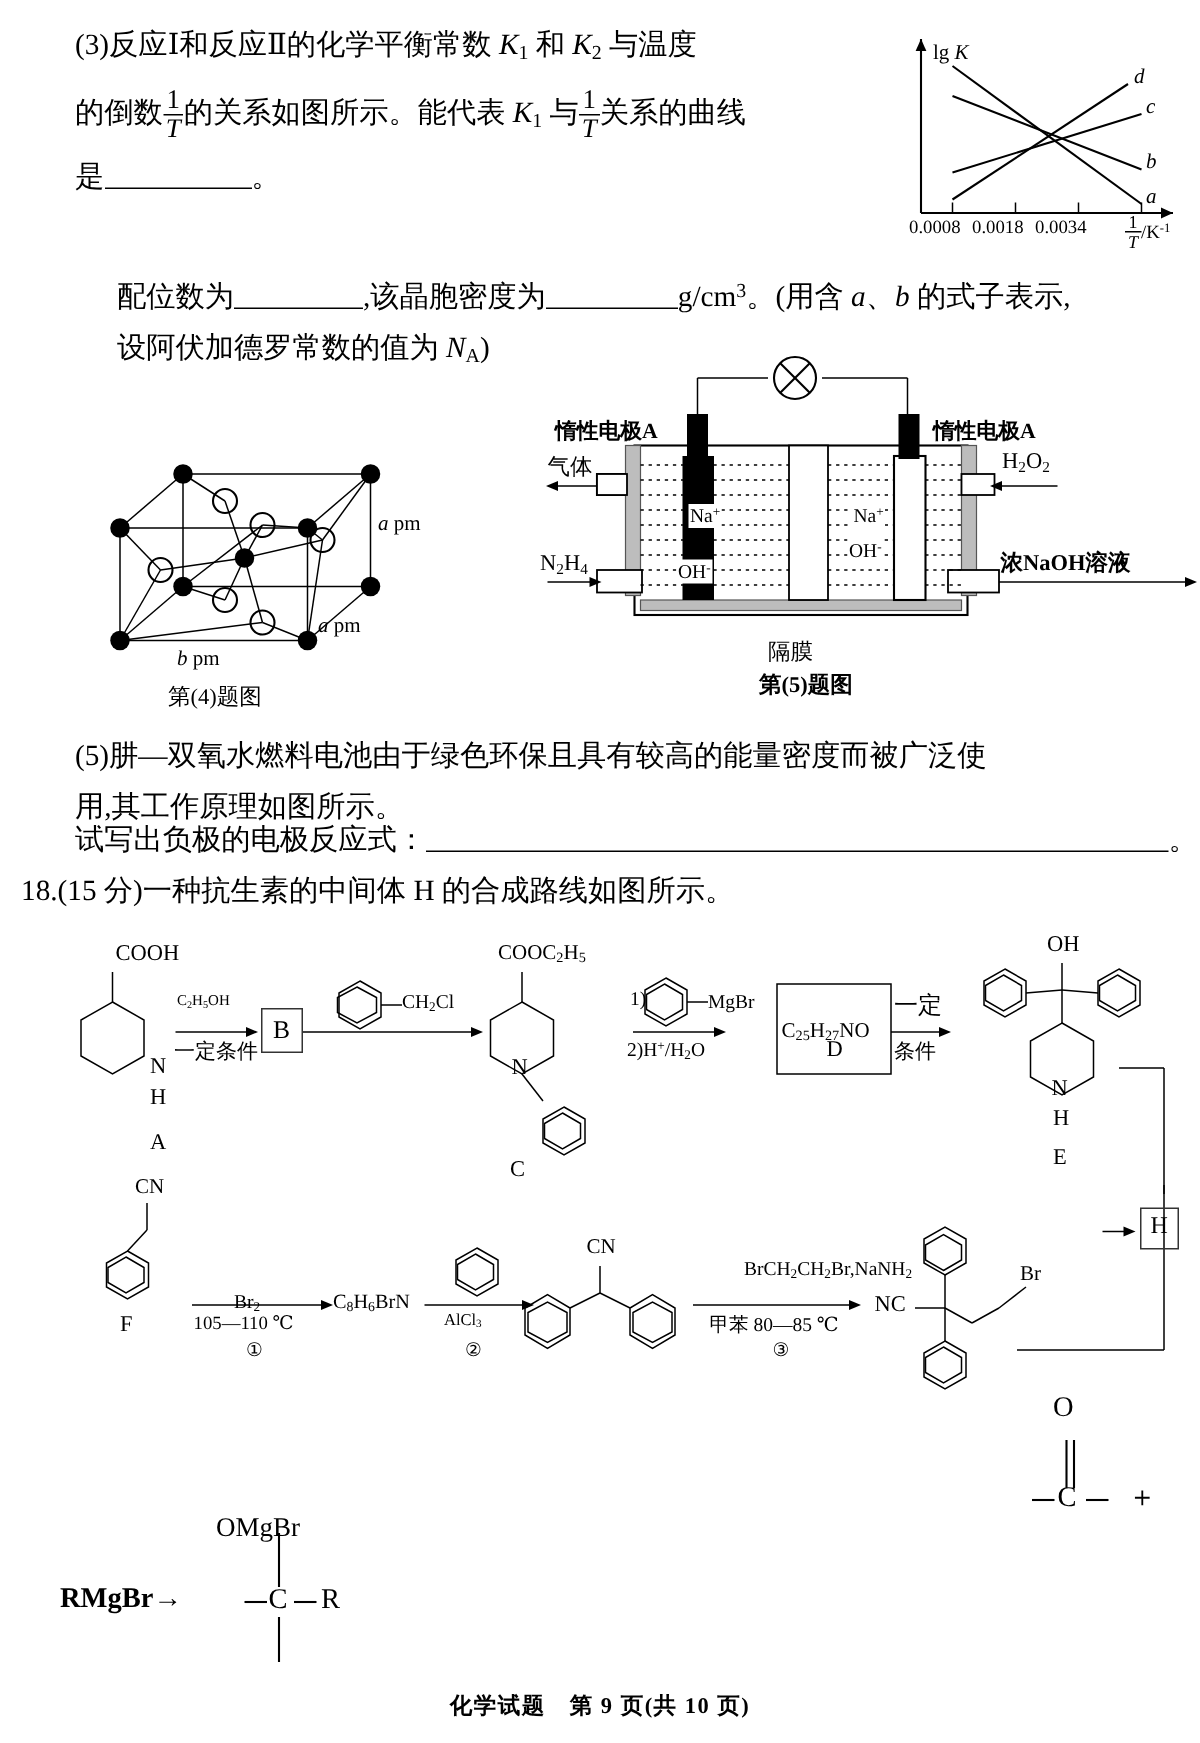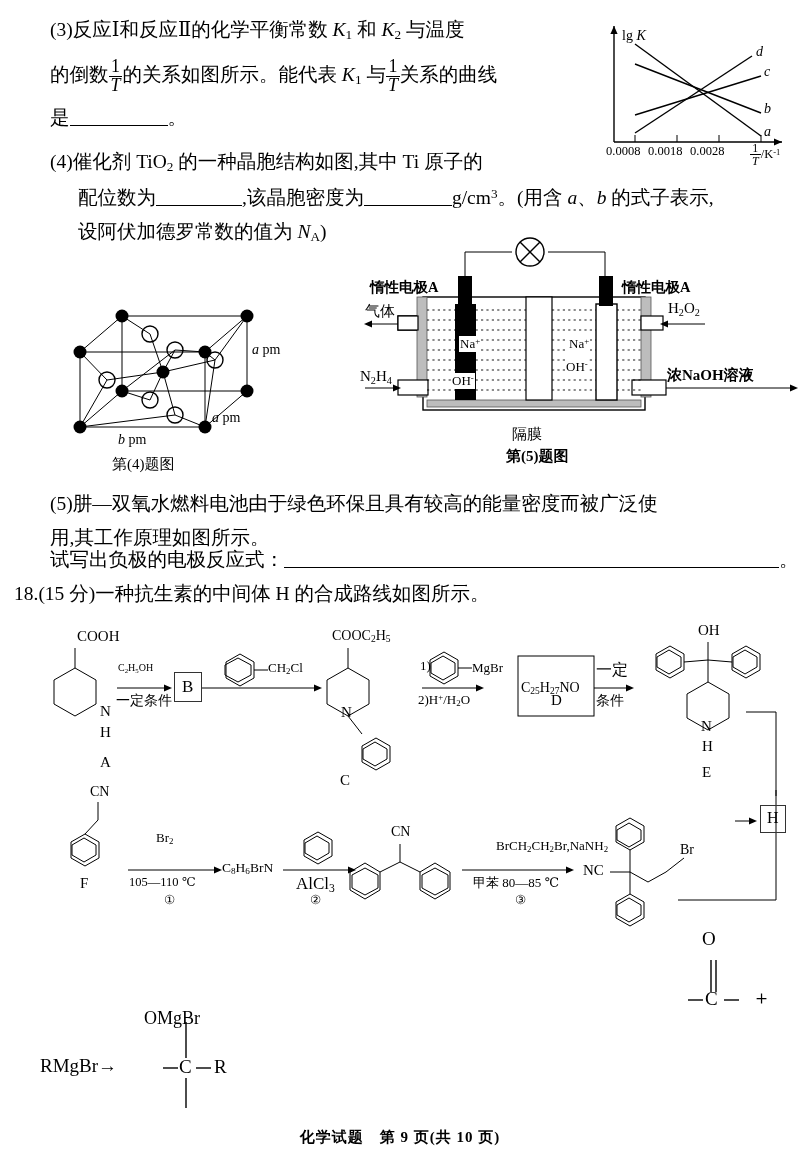--- a/index.html
+++ b/index.html
@@ -65,33 +65,30 @@
       <span>lg</span>&nbsp;<span class="it">K</span>
     </div>
 
     <div class="tx it" style="left:164px;top:110px;font-size:14px;">a</div>
     <div class="tx it" style="left:164px;top:87px;font-size:14px;">b</div>
     <div class="tx it" style="left:164px;top:50px;font-size:14px;">c</div>
     <div class="tx it" style="left:156px;top:30px;font-size:14px;">d</div>
 
     <div class="tx" style="left:6px;top:130px;font-size:12.5px;">0.0008</div>
     <div class="tx" style="left:48px;top:130px;font-size:12.5px;">0.0018</div>
-    <div class="tx" style="left:90px;top:130px;font-size:12.5px;">0.0028</div>
+    <div class="tx" style="left:90px;top:130px;font-size:12.5px;">0.0034</div>
 
     <div class="tx" style="left:150px;top:128px;font-size:12.5px;">
       <span class="frac" style="font-size:12px;">
         <span class="num">1</span>
         <span class="den it">T</span>
       </span><span>/K</span><span class="sup">-1</span>
     </div>
   </div>
 
-  <div class="tx cn" style="left:50px;top:148px;font-size:19.5px;">
-    <span>(4)催化剂 </span><span>TiO</span><span class="sub">2</span><span> 的一种晶胞结构如图,其中 Ti 原子的</span>
-  </div>
   <div class="tx cn" style="left:78px;top:184px;font-size:19.5px;">
     <span>配位数为</span><span class="blank" style="width:86px;"></span><span>,该晶胞密度为</span><span class="blank" style="width:88px;"></span><span>g/cm</span><span class="sup">3</span><span>。(用含 </span><span class="it">a</span><span>、</span><span class="it">b</span><span> 的式子表示,</span>
   </div>
   <div class="tx cn" style="left:78px;top:218px;font-size:19.5px;">
     <span>设阿伏加德罗常数的值为 </span><span class="it">N</span><span class="sub">A</span><span>)</span>
   </div>
 
   <div style="position:absolute;left:60px;top:292px;width:250px;height:185px;">
     <svg width="250" height="185">
 
@@ -392,31 +389,31 @@
       <line class="ln thin" x1="618" y1="92" x2="636" y2="82"></line>
       <line class="ln thin" x1="636" y1="82" x2="654" y2="68"></line>
 
       <line class="ln thin" x1="648" y1="110" x2="746" y2="110"></line>
       <line class="ln thin" x1="746" y1="110" x2="746" y2="0"></line>
     </svg>
 
     <div class="tx" style="left:60px;top:-6px;font-size:14px;">CN</div>
     <div class="tx" style="left:50px;top:85px;font-size:15px;">F</div>
 
-    <div class="tx" style="left:126px;top:40px;font-size:13px;font-family:Liberation Serif, serif;">
+    <div class="tx" style="left:126px;top:70px;font-size:13px;font-family:Liberation Serif, serif;">
       <span>Br</span><span class="sub">2</span>
     </div>
     <div class="tx" style="left:99px;top:84px;font-size:12.5px;">105—110 ℃</div>
     <div class="tx" style="left:134px;top:102px;font-size:12.5px;">①</div>
 
     <div class="tx" style="left:192px;top:70px;font-size:13.5px;">
       <span>C</span><span class="sub">8</span><span>H</span><span class="sub">6</span><span>BrN</span>
     </div>
 
-    <div class="tx" style="left:266px;top:84px;font-size:17px;">
+    <div class="tx" style="left:266px;top:84px;font-size:11px;">
       <span>AlCl</span><span class="sub">3</span>
     </div>
     <div class="tx" style="left:280px;top:102px;font-size:12.5px;">②</div>
 
     <div class="tx" style="left:361px;top:34px;font-size:14px;">CN</div>
 
     <div class="tx" style="left:433px;top:48px;font-size:13px;margin-left:33px;">
       <span>BrCH</span><span class="sub">2</span><span>CH</span><span class="sub">2</span><span>Br</span><span>,</span><span>NaNH</span><span class="sub">2</span>
     </div>
     <div class="tx cn" style="left:443px;top:84px;font-size:13px;">甲苯 80—85 ℃</div>
@@ -444,21 +441,21 @@
 
       <line class="ln med" x1="186" y1="92" x2="186" y2="128"></line>
       <line class="ln med" x1="163" y1="138" x2="178" y2="138"></line>
       <line class="ln med" x1="196" y1="138" x2="211" y2="138"></line>
       <line class="ln med" x1="186" y1="148" x2="186" y2="178"></line>
     </svg>
     <div class="tx" style="left:702px;top:-2px;font-size:19px;">O</div>
     <div class="tx" style="left:705px;top:58px;font-size:19px;">C</div>
     <div class="tx" style="left:752px;top:55px;font-size:19px;">＋</div>
     <div class="tx" style="left:144px;top:78px;font-size:18px;">OMgBr</div>
-    <div class="tx" style="left:40px;top:125px;font-size:19px;">
+    <div class="tx" style="left:40px;top:125px;font-size:19px;font-weight:bold;">
       <span>RMgBr</span><span>→</span>
     </div>
     <div class="tx" style="left:179px;top:126px;font-size:19px;">C</div>
     <div class="tx" style="left:214px;top:126px;font-size:19px;">R</div>
   </div>
 
   <div class="footer cn" style="top:1128px;font-size:15px;">化学试题　第 9 页(共 10 页)</div>
 
 </div>
 

